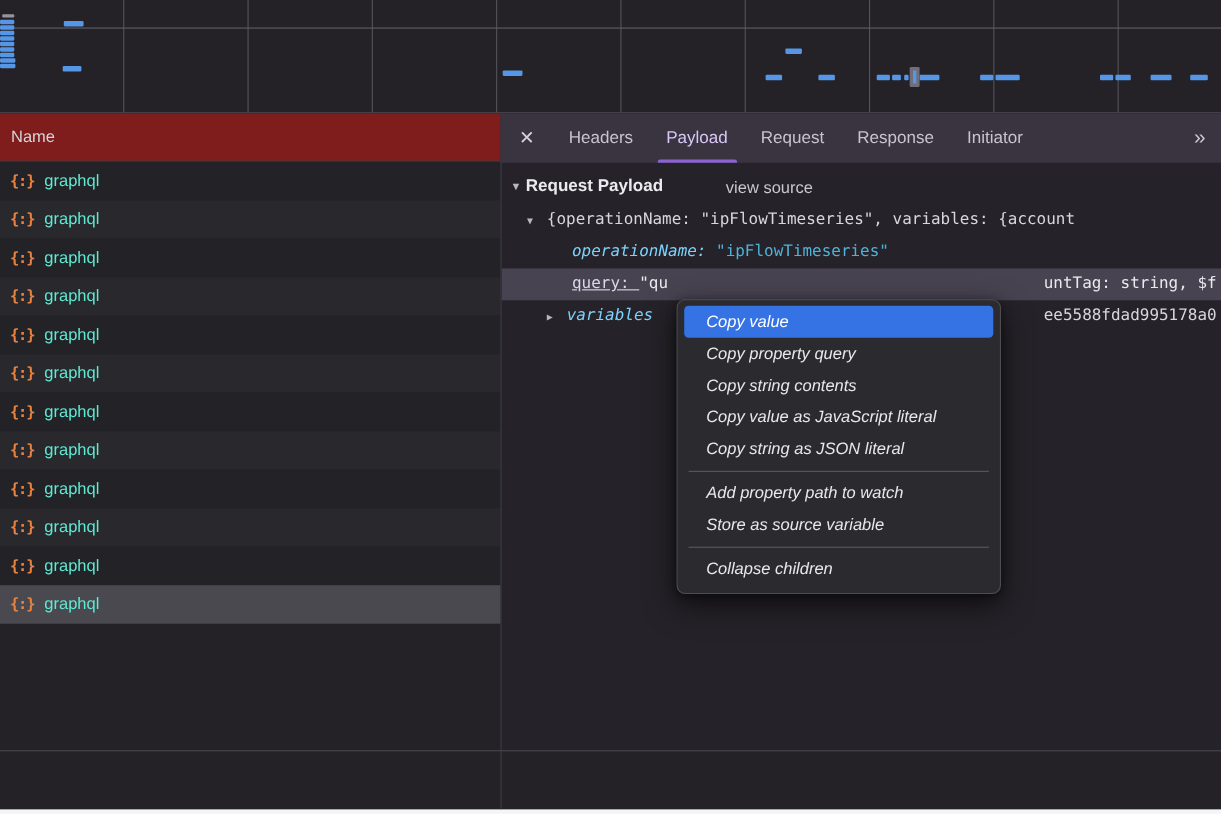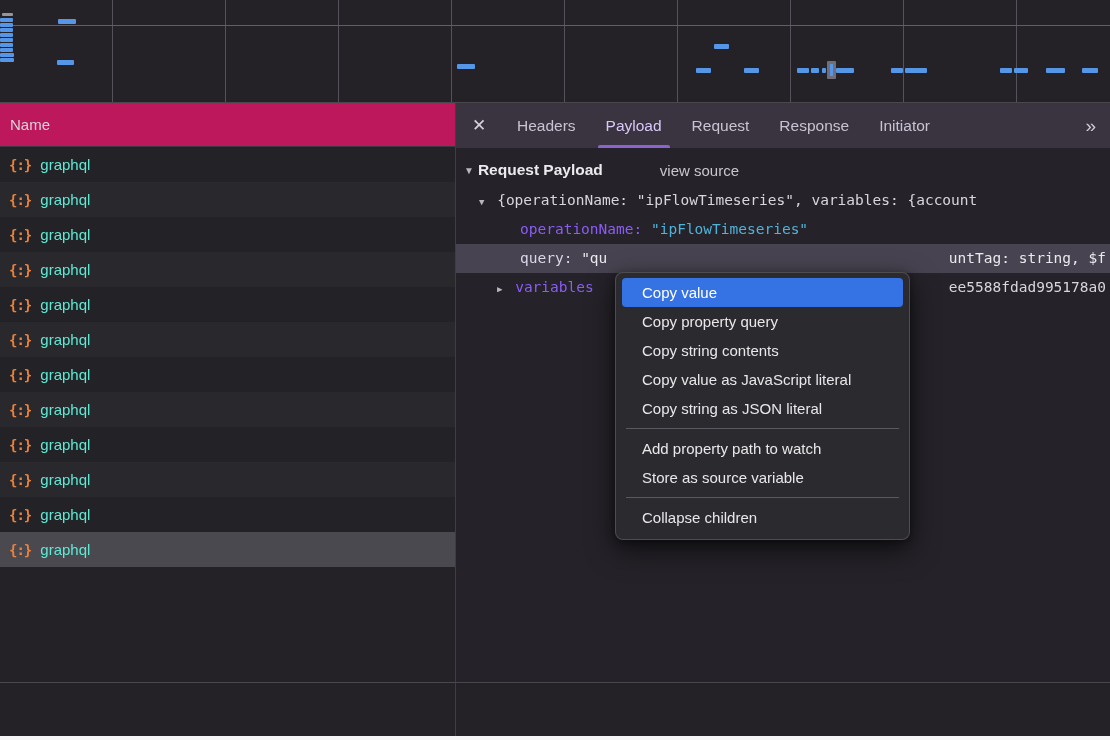--- a/index.html
+++ b/index.html
@@ -19,21 +19,21 @@
   .ov-marker { position:absolute; background:#716e79; border-radius:1px; }
   .ov-marker .inner { position:absolute; left:3px; top:3px; width:3px; height:12px; background:#5596e6; }
 
   
   .main-divider { position:absolute; left:455px; top:103px; width:1px; height:633px; background:#3f3c44; }
   .footer-divider { position:absolute; left:0; top:682px; width:1110px; height:1px; background:#4a474f; }
   .bottom-strip { position:absolute; left:0; top:736px; width:1110px; height:4px; background:#f5f5f5; }
 
   
   .req-panel { position:absolute; left:0; top:103px; width:455px; height:579px; background:#242227; }
-  .req-header { height:44px; line-height:44px; padding-left:10px; color:#d7d6da; font-size:15px; background:#be185d; border-bottom:1px solid #3c3a3f; }
+  .req-header { height:44px; line-height:44px; padding-left:10px; color:#d7d6da; font-size:15px; background:#7f1d1d; border-bottom:1px solid #3c3a3f; }
   .req-row { display:flex; align-items:center; height:35px; padding-left:9px; cursor:default; }
   .req-row.odd { background:#232226; }
   .req-row.even { background:#29282c; }
   .req-row.selected { background:#4b4950; }
   .req-icon { font-family:"DejaVu Sans Mono", monospace; font-weight:bold; font-size:14px; color:#e8823f; margin-right:9px; letter-spacing:-1px; }
   .req-label { color:#5eead4; font-size:15px; }
 
   
   .detail { position:absolute; left:456px; top:103px; width:654px; height:579px; background:#252229; }
   .tabbar { display:flex; align-items:center; height:45px; background:#393440; }
@@ -46,37 +46,38 @@
   .payload { position:relative; width:654px; height:534px; overflow:hidden; }
   .p-title-row { display:flex; align-items:center; height:38px; padding-left:8px; padding-top:6px; }
   .tri { color:#b9b6bf; font-size:10px; margin-right:4px; }
   .p-title { color:#eceaee; font-size:15.5px; font-weight:bold; }
   .p-viewsource { color:#c9c6cd; font-size:15px; margin-left:57px; cursor:pointer; }
 
   .tree { font-family:"DejaVu Sans Mono", monospace; font-size:14.5px; color:#d8d6db; }
   .t-row { position:relative; height:29px; line-height:29px; white-space:nowrap; }
   .t-row .tri { font-size:9px; }
   .t-row.selected { background:#474350; }
-  .key { color:#8b5cf6; }
+  .key { color:#7dd3fc;font-style:italic; }
   .str { color:#4fb3d9; }
   .plain { color:#d8d6db; }
   .sel-text { color:#eae9ee; }
-  .sel-key { color:#ddd6ea; }
+  .sel-key { color:#ddd6ea;text-decoration:underline; }
   .right-frag { position:absolute; top:0; right:4px; }
   .ind1 { padding-left:23px; }
   .ind2 { padding-left:64px; }
   .ind2v { padding-left:41px; }
 
   
   .ctx-menu {
     position:absolute; left:615px; top:272px; width:295px;
     background:#2b2a2e; border:1px solid rgba(255,255,255,0.16);
     border-radius:8px; padding:5px 0 7px 0;
     box-shadow:0 10px 28px rgba(0,0,0,0.6), 0 2px 8px rgba(0,0,0,0.4);
     z-index:20;
+    font-style:italic;
   }
   .ctx-item { height:29px; line-height:29px; padding-left:26px; color:#e9e7ea; font-size:15px; cursor:pointer; white-space:nowrap; }
   .ctx-item.highlighted { background:#3572e3; color:#ffffff; margin:0 6px; padding-left:20px; border-radius:4px; }
   .ctx-sep { height:1px; background:#5b5960; margin:5px 10px; }
 </style>
 </head>
 <body>
 
 <div class="screen">
   <div class="devtools">

